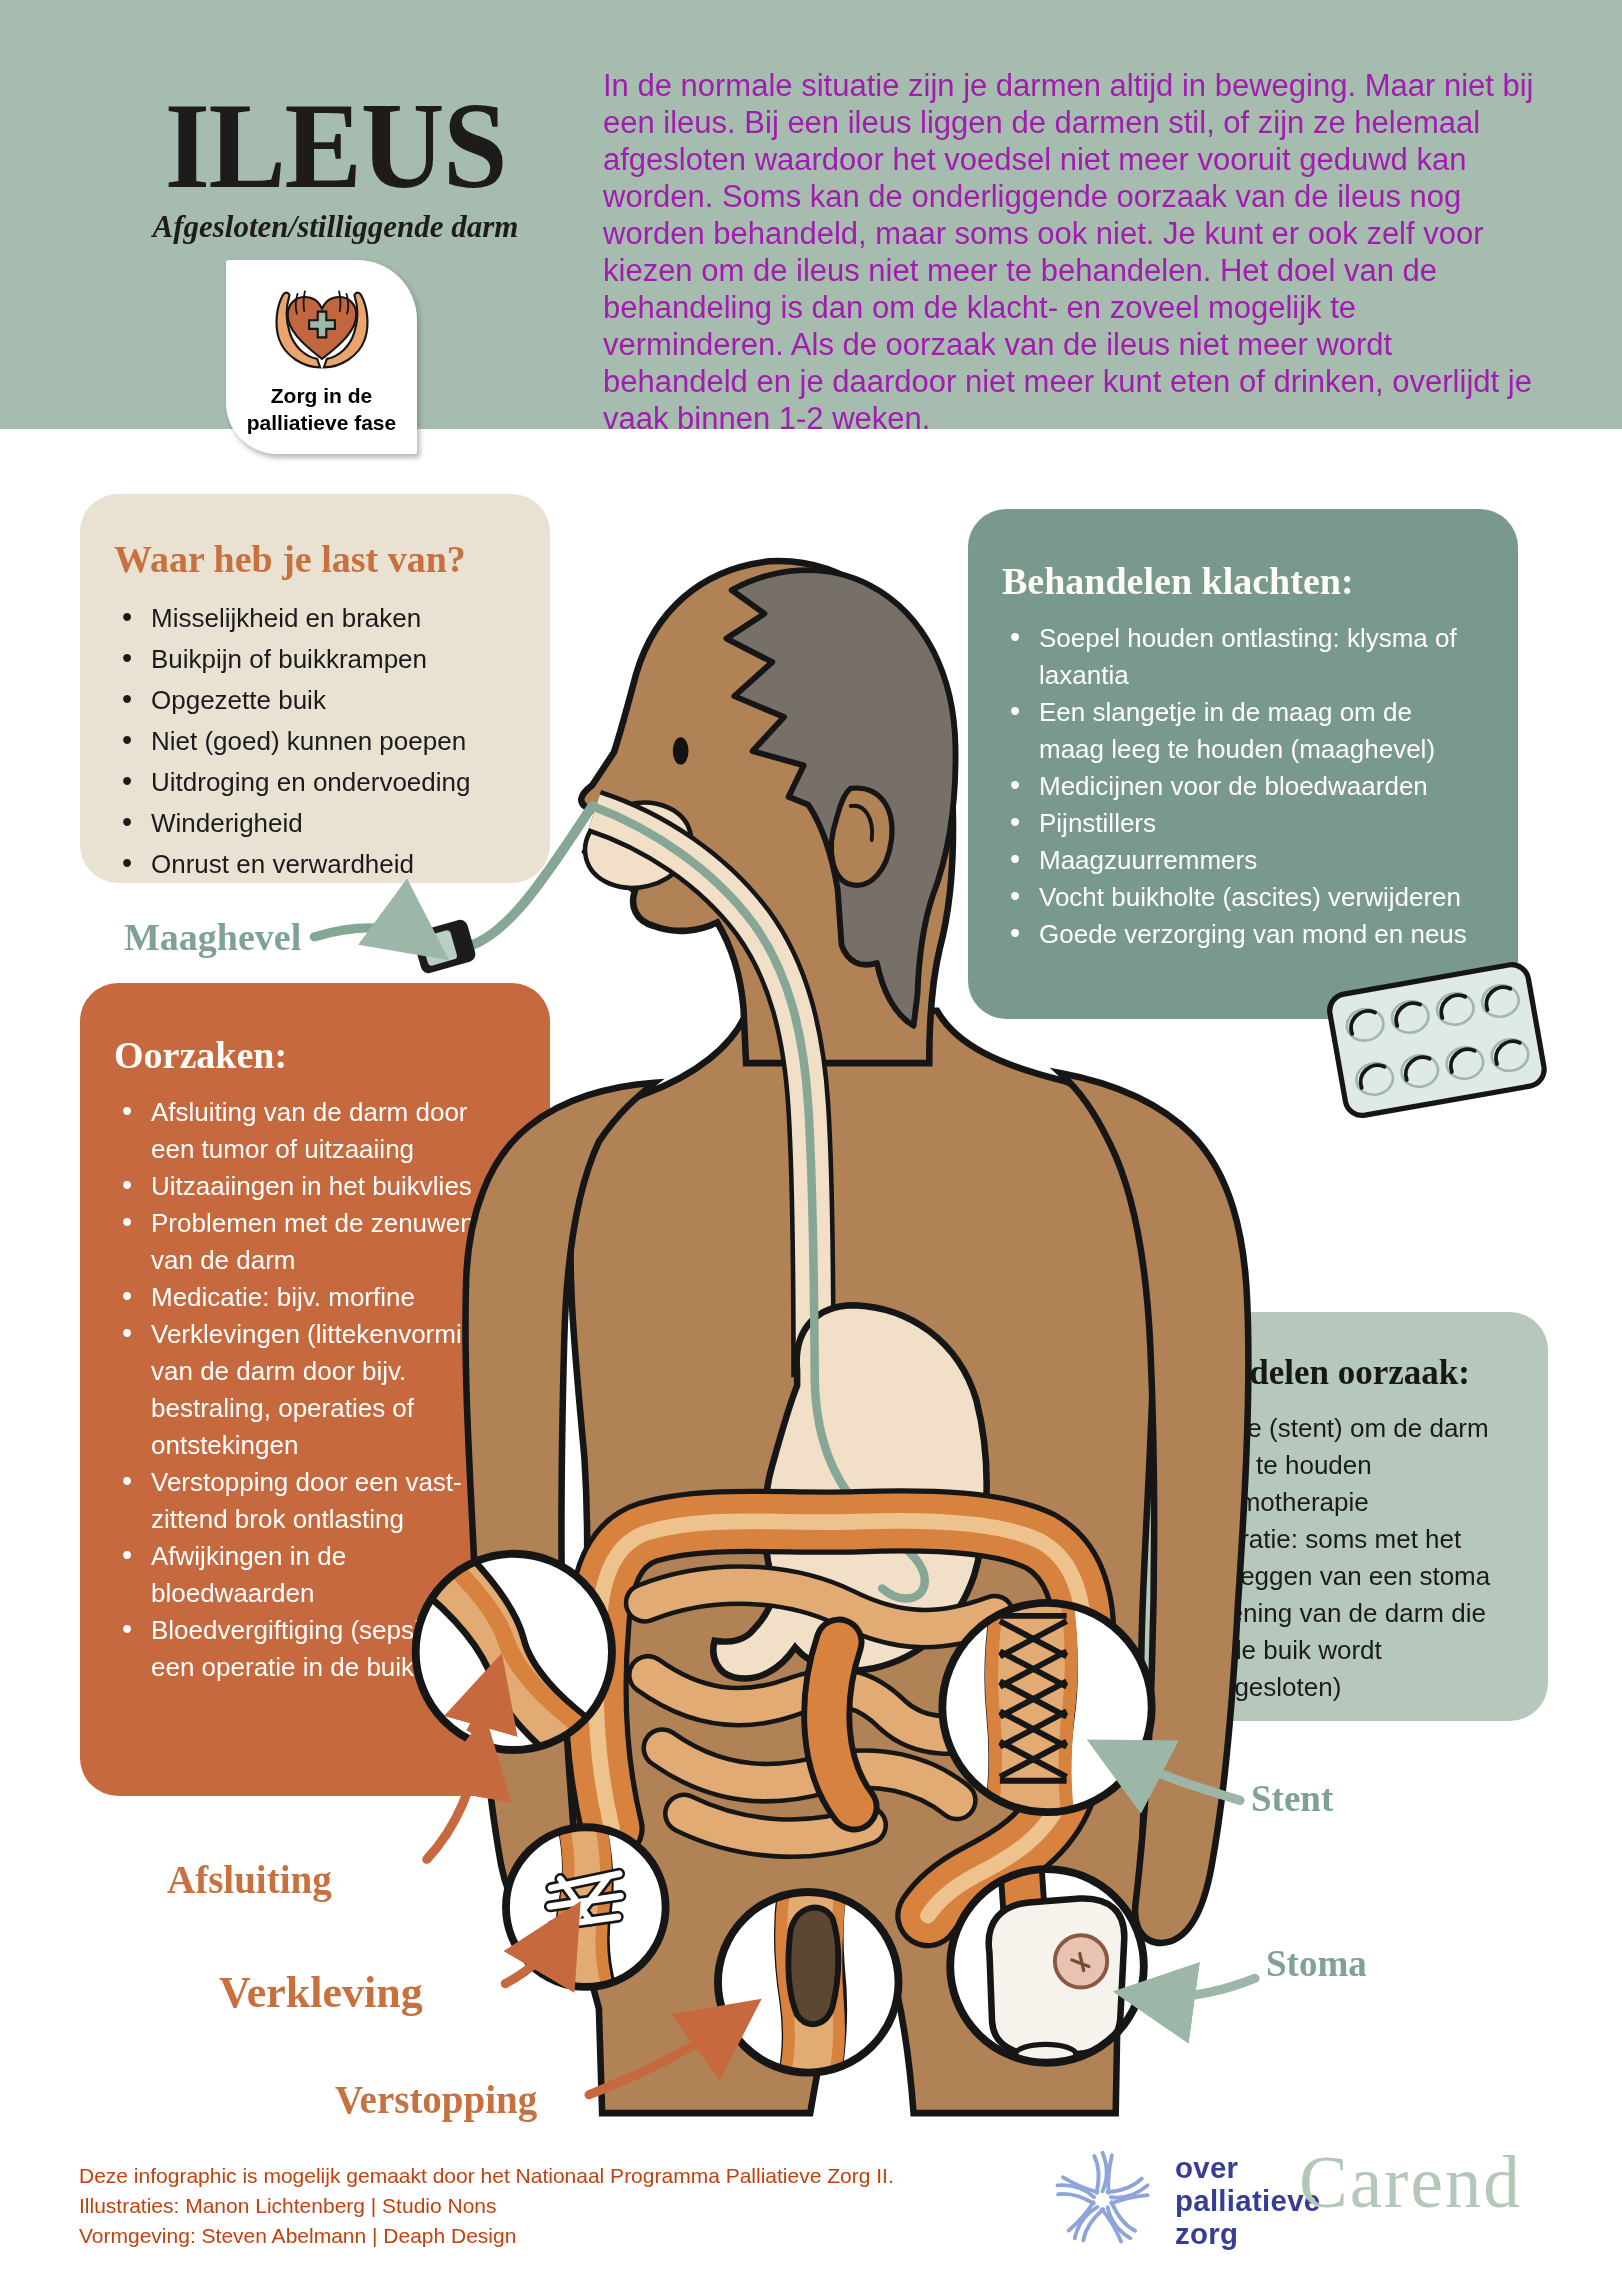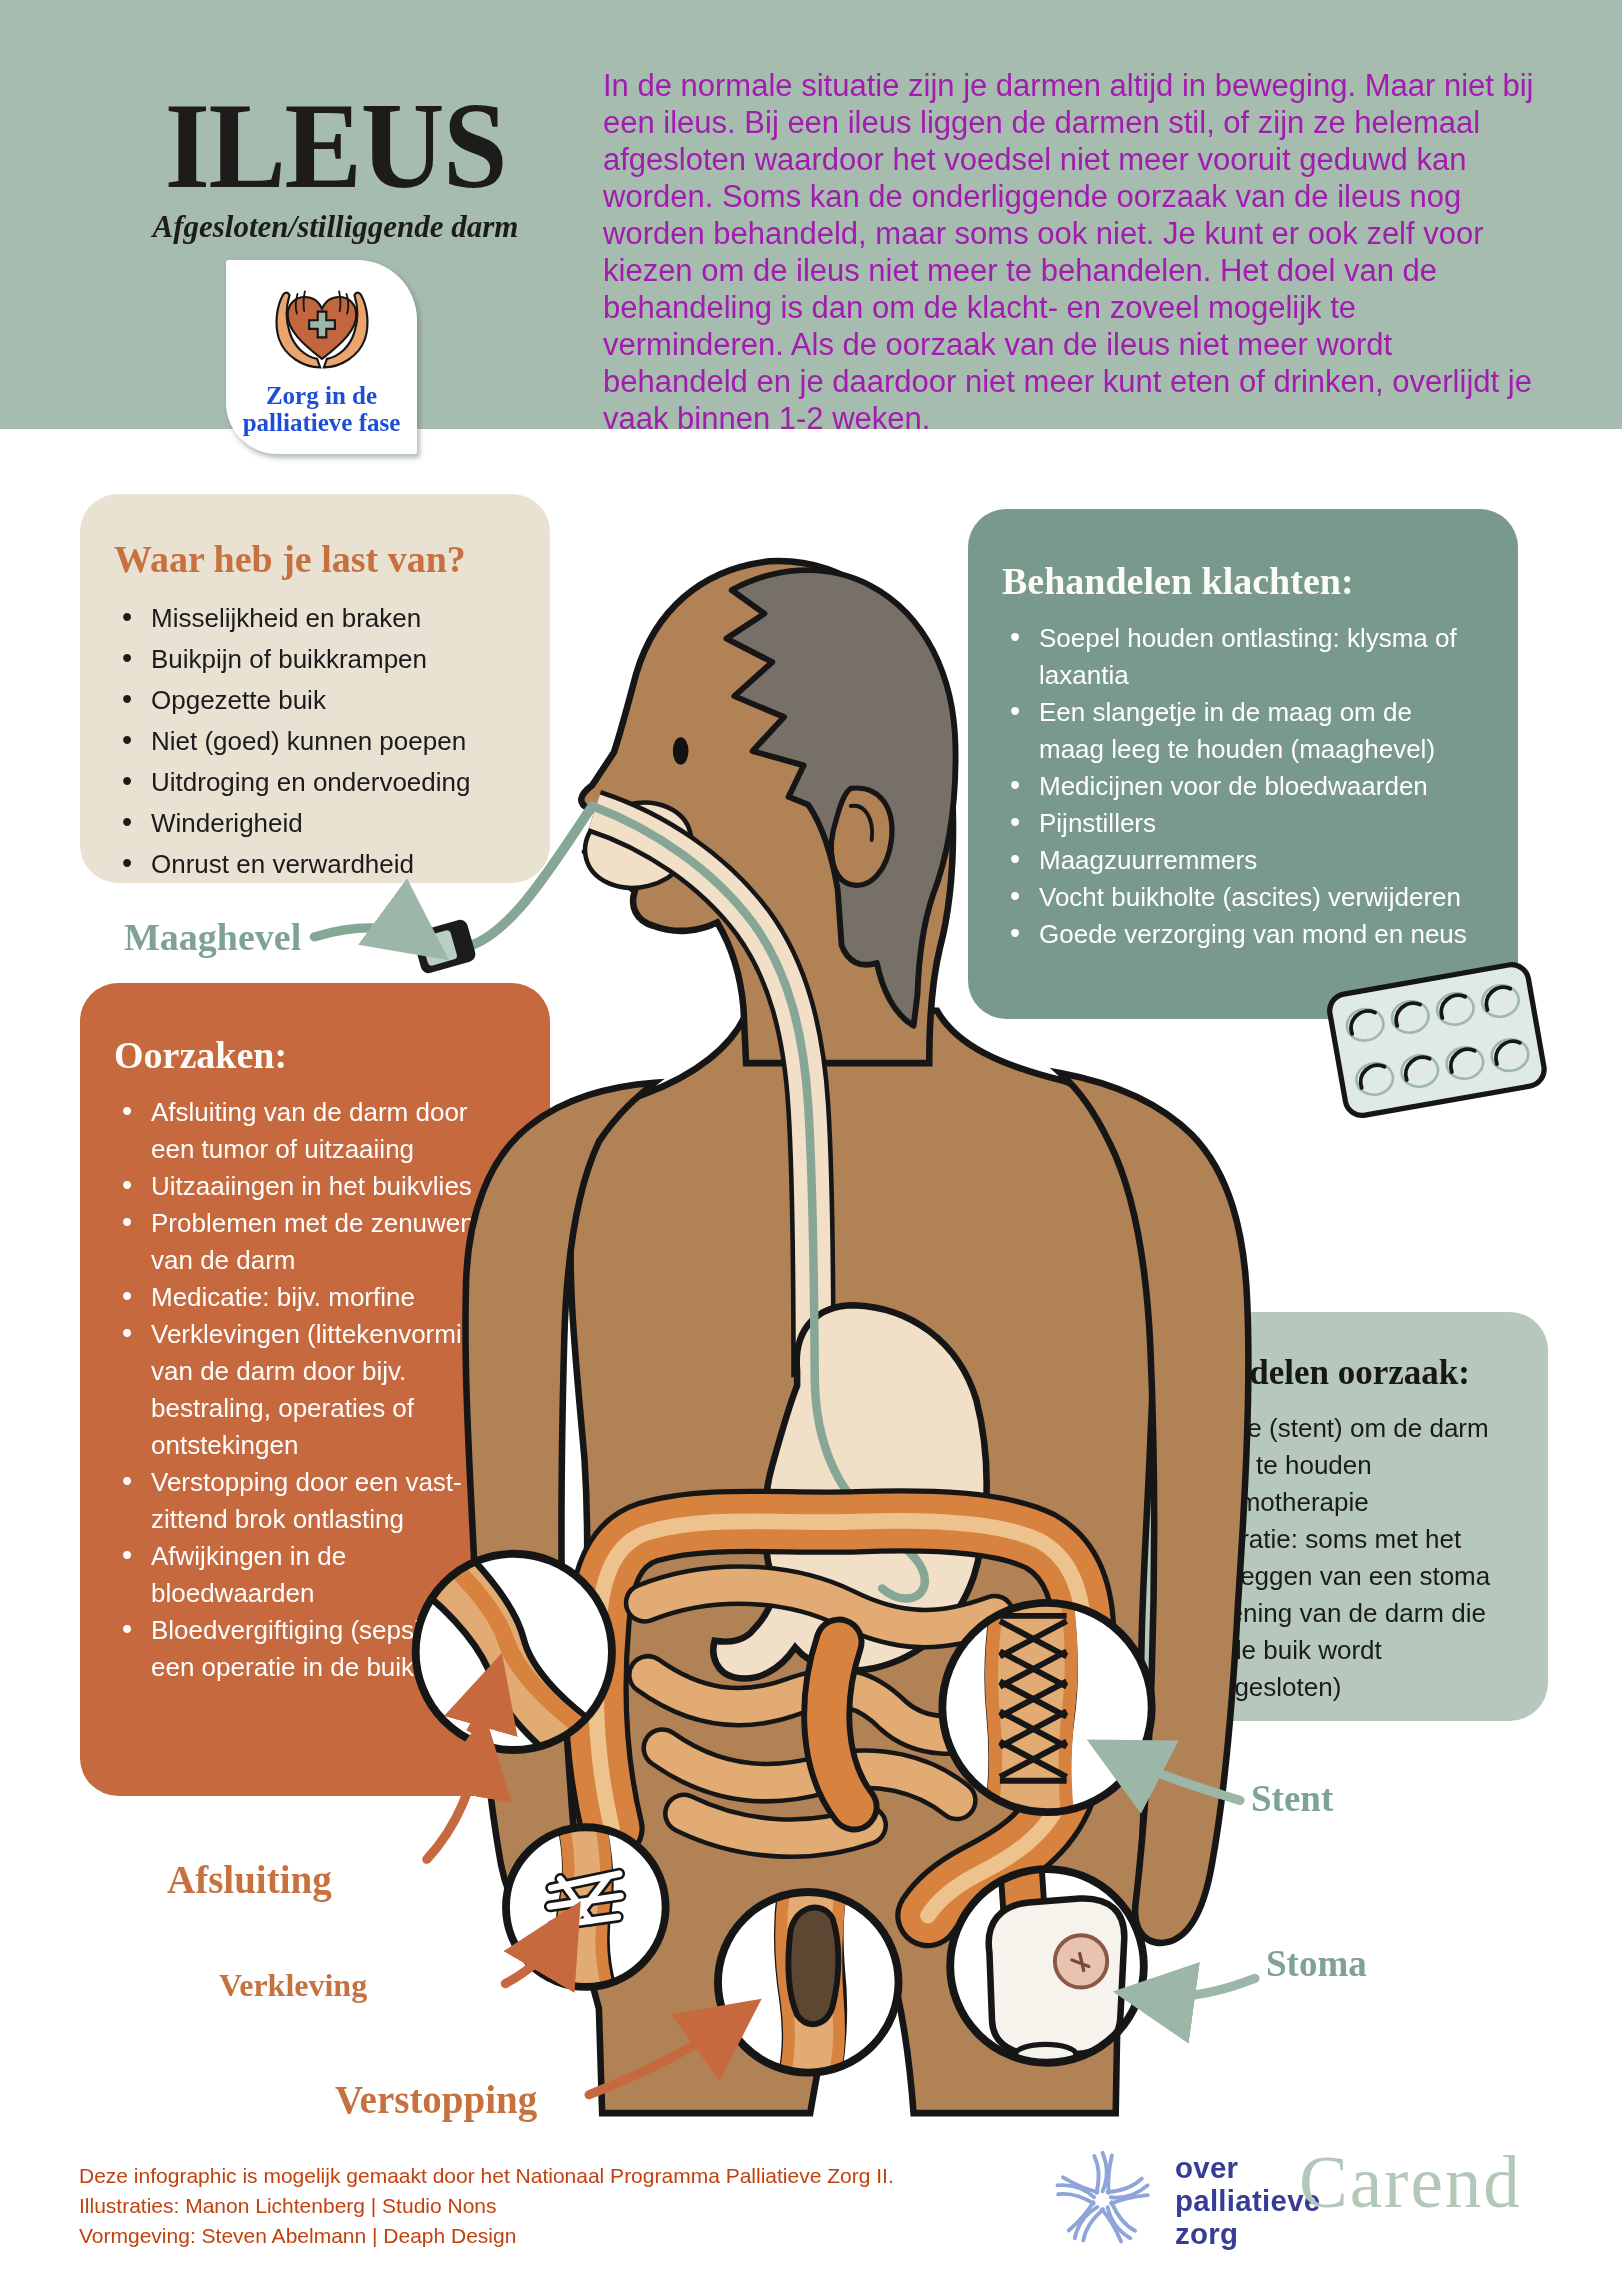--- a/index.html
+++ b/index.html
@@ -11,21 +11,21 @@
   
   .band { left:0; top:0; width:1623px; height:429px; background:#a6bcaf; z-index:1; }
 
   .title-wrap { left:72px; top:84px; width:527px; text-align:center; color:#1d1c1a; z-index:2; }
   .title { font-family:"Liberation Serif", serif; font-weight:700; font-size:116px; line-height:1.0; letter-spacing:-1.3px; transform:scaleY(1.06); transform-origin:top center; }
   .subtitle { font-family:"Liberation Serif", serif; font-style:italic; font-weight:700; font-size:31px; margin-top:9.2px; }
 
   .logo-card { left:226px; top:260px; width:191px; height:194px; background:#ffffff;
     border-radius:2.6px 60px 2.6px 51px; box-shadow:2.6px 3.9px 5.2px rgba(90,112,102,.45);
     display:flex; flex-direction:column; align-items:center; justify-content:center; gap:6.5px; z-index:3; }
-  .logo-text { font-family:Liberation Serif, serif; font-weight:700; font-size:25px; line-height:27px; color:#1d4ed8; text-align:center; }
+  .logo-text { font-family:Liberation Sans, sans-serif; font-weight:700; font-size:21px; line-height:27px; color:#000000; text-align:center; }
 
   .intro { left:603px; top:67px; width:936px; font-size:31px; line-height:37px; color:#a21caf; z-index:2; }
 
   
   .box { z-index:2; border-radius:38px; padding:43px 34px 26px 34px; }
   .box h2 { font-family:"Liberation Serif", serif; font-weight:700; font-size:38px; margin-bottom:17px; }
   .box ul { list-style:none; }
   .box li { position:relative; padding-left:37px; font-size:26px; line-height:37px; }
   .box li::before { content:"\2022"; position:absolute; left:7.9px; top:-1.3px; font-size:29px; }
 
@@ -44,21 +44,21 @@
 
   
   .scene { left:0; top:0; width:1623px; height:2295px; z-index:4; pointer-events:none; }
 
   
   .lbl { font-family:"Liberation Serif", serif; font-weight:700; z-index:5; }
   .lbl-green { color:#7fa292; }
   .lbl-orange { color:#c7713f;margin-top:8px; }
   .lbl-maaghevel  { left:124px;  top:915px; font-size:38px; }
   .lbl-afsluiting { left:167px;  top:1849px; font-size:39px; }
-  .lbl-verkleving { left:219px;  top:1959px; font-size:32px; }
+  .lbl-verkleving { left:219px;  top:1959px; font-size:44px; }
   .lbl-verstopping{ left:335px;  top:2069px; font-size:39px; }
   .lbl-stent      { left:1251px; top:1777px; font-size:37px; }
   .lbl-stoma      { left:1266px; top:1942px; font-size:37px; }
 
   
   .credits { left:79px; top:2161px; font-size:21px; line-height:30px; color:#c2410c; z-index:2; }
   .org-logo { left:1047px; top:2145px; display:flex; align-items:center; gap:17px; z-index:2; }
   .org-text { font-size:29.4px; line-height:33px; color:#373d95; font-weight:700; letter-spacing:0.3px; }
   .brand { left:1299px; top:2141px; font-family:"Liberation Serif", serif; font-size:73px; letter-spacing:2px; color:#b4c8ba; z-index:2; }
 </style>

